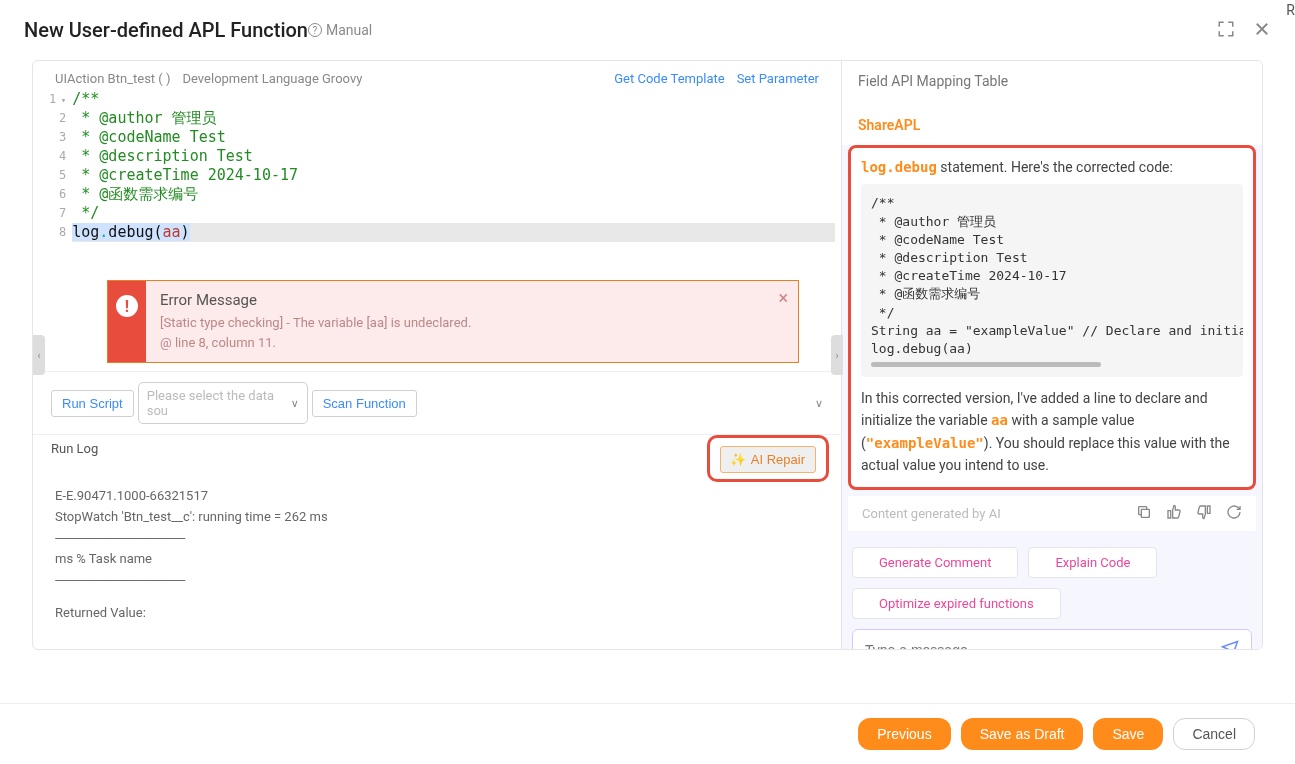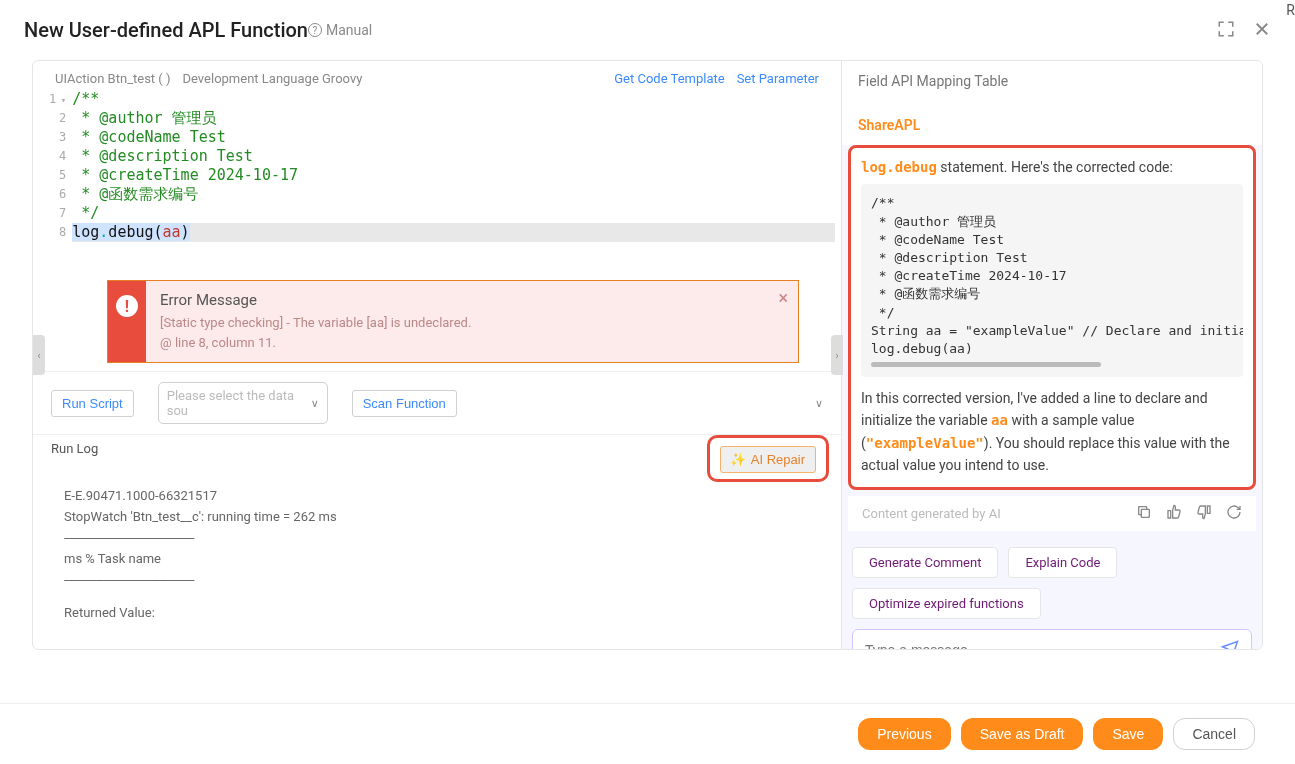--- a/index.html
+++ b/index.html
@@ -36,50 +36,50 @@
 .fold { font-size:9px; color:#aaa; display:inline-block; width:10px;}
 
 .error-box { margin:34px 42px 8px 74px; border:1px solid #e67e22; background:#fdeaea; display:flex; }
 .error-icon { width:38px; background:#e74c3c; color:#fff; display:flex; align-items:flex-start; justify-content:center; padding-top:14px; font-weight:bold; font-size:16px;}
 .error-icon span{ width:22px; height:22px; background:#fff; color:#e74c3c; border-radius:50%; display:inline-flex; align-items:center; justify-content:center; font-size:16px;}
 .error-content { flex:1; padding:10px 14px; position:relative;}
 .error-title { color:#555; font-size:15px; margin-bottom:4px;}
 .error-detail { color:#b88; font-size:13px; line-height:1.5;}
 .error-close { position:absolute; right:10px; top:6px; color:#c88; cursor:pointer; font-size:18px;}
 
-.toolbar-row { display:flex; align-items:center; gap:24px; padding:10px 18px; border-top:1px solid #eee;}
+.toolbar-row { display:flex; align-items:center; gap:4px; padding:10px 18px; border-top:1px solid #eee;}
 .btn-outline-blue { border:1px solid #d0d0d0; color:#3b8bff; background:#fff; padding:5px 10px; border-radius:3px; cursor:pointer; font-size:13px;}
 .select-box { border:1px solid #d0d0d0; padding:5px 8px; border-radius:5px; color:#bbb; font-size:13px; width:170px; display:flex; justify-content:space-between; align-items:center;}
 .chev { font-size:11px; color:#888;}
 .toolbar-row .spacer{flex:1;}
 
 .run-log { padding:6px 18px 8px; font-size:13px; color:#666; border-top:1px solid #eee; flex:1; overflow:hidden; position:relative;}
 .run-log-head { display:flex; justify-content:space-between; align-items:flex-start; }
 .run-log-title { color:#555; }
 .ai-repair-wrap { border:3px solid #e74c3c; border-radius:10px; padding:8px 10px 6px; margin-top:-6px; margin-right:-6px;}
 .ai-repair { border:1px solid #f5b26b; color:#e8812a; border-radius:3px; padding:5px 10px; font-size:13px; cursor:pointer; display:inline-flex; gap:4px; align-items:center;}
-.run-log p { margin:6px 13px; font-size:13px;}
+.run-log p { margin:6px 4px; font-size:13px;}
 .dash { letter-spacing:-1px; color:#666;}
 
 .right-pane { width:420px; display:flex; flex-direction:column; background:#f5f6ff;}
 .tabs { display:flex; gap:28px; padding:12px 16px; background:#fff;flex-direction:column; }
 .tab { color:#777; cursor:pointer; font-size:14px;}
 .tab.active { color:#ff8c1a; font-weight:600;}
 
 .ai-content { margin:0 6px 6px; border:3px solid #e74c3c; border-radius:8px; background:#fff; padding:8px 10px 10px; font-size:14px; color:#444; line-height:1.6;}
 .code-chip { color:#ff8c1a; font-family:Consolas,monospace; font-weight:bold;}
 .ai-codebox { background:#f5f5f5; border-radius:4px; padding:10px; margin:6px 0 10px; font-family:Consolas,monospace; font-size:13px; color:#333; white-space:pre; overflow-x:hidden; position:relative; line-height:1.4;}
 .ai-codebox .scrollbar { height:5px; background:#bbb; border-radius:3px; width:230px; position:relative; margin-top:4px;}
 
 .ai-footer { display:flex; align-items:center; padding:8px 14px; color:#bbb; font-size:13px; background:#fff; margin:0 6px 16px; gap:14px;}
 .ai-footer .spacer{flex:1;}
 .footer-icon{ color:#888; cursor:pointer;}
 
 .suggestions { display:flex; gap:10px; padding:0 10px 10px; flex-wrap:wrap;}
-.suggestion-chip { background:#fff; border:1px solid #e5e5e5; border-radius:4px; padding:7px 16px; font-size:13px; color:#701a75; cursor:pointer;}
+.suggestion-chip { background:#fff; border:1px solid #e5e5e5; border-radius:4px; padding:7px 26px; font-size:13px; color:#ec4899; cursor:pointer;}
 
 .chat-input { margin:0 10px 10px; border:1px solid #d5c6ff; border-radius:6px; background:#fff; display:flex; align-items:center; padding:10px 12px;}
 .chat-input input { flex:1; border:none; outline:none; font-size:14px; color:#999;}
 .send-icon { color:#6b8fff; cursor:pointer;}
 
 .page-footer { position:absolute; left:0; right:0; bottom:0; border-top:1px solid #eee; padding:14px 40px; display:flex; justify-content:flex-end; gap:10px;}
 .btn { padding:7px 18px; border-radius:12px; font-size:14px; cursor:pointer; border:1px solid transparent;}
 .btn-orange { background:#ff8c1a; color:#fff;}
 .btn-plain { background:#fff; color:#555; border:1px solid #d0d0d0;}
 

